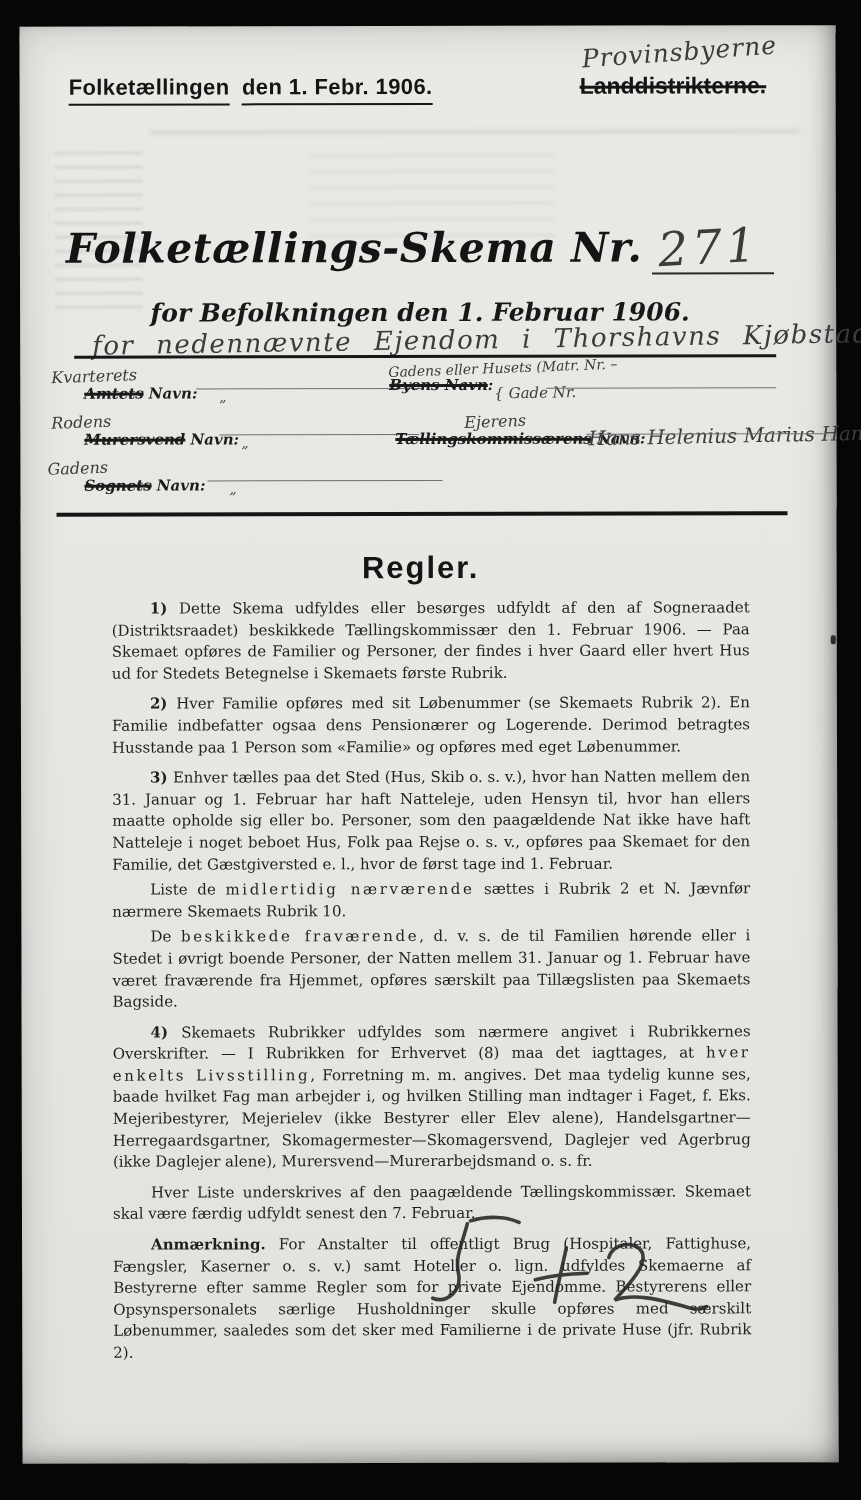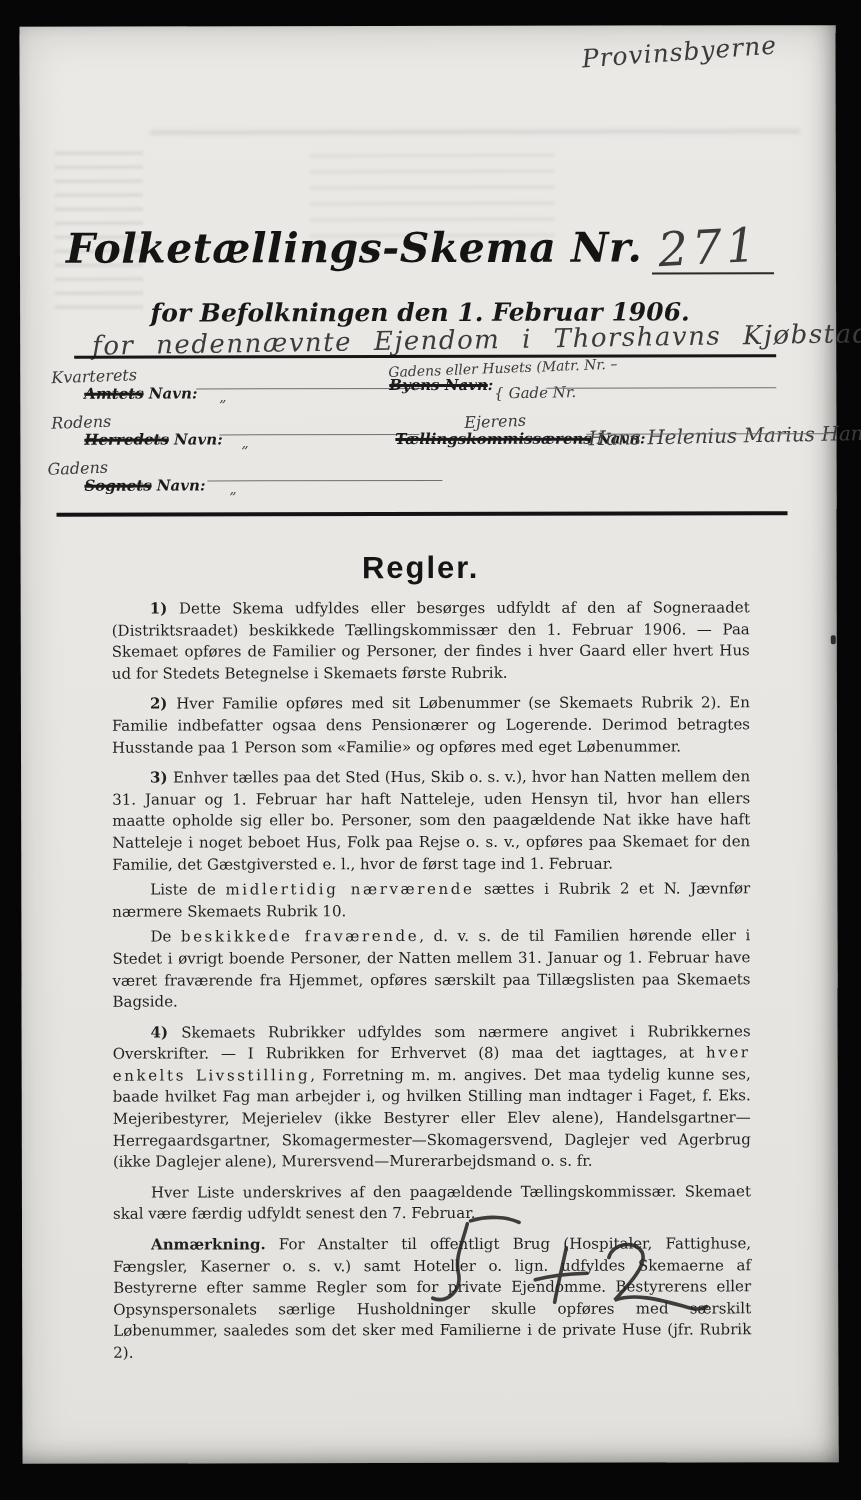--- a/index.html
+++ b/index.html
@@ -102,21 +102,23 @@
 </head>
 <body>
 
 <div class="paper">
 
   <div class="ghost-line"></div>
   <div class="ghost-col"></div>
   <div class="ghost-block"></div>
   <div class="speck"></div>
 
+  <div class="hdr-left"><span>Folketællingen</span><span class="gap"> </span><span>den 1. Febr. 1906.</span></div>
   <div class="hand hdr-right-hand">Provinsbyerne</div>
+  <div class="hdr-right">Landdistrikterne.</div>
 
   <div class="title-row">
     <span class="title-main">Folketællings-Skema Nr.</span>
     <span class="schema-no"><b class="hand">271</b></span>
   </div>
   <div class="subtitle">for Befolkningen den 1. Februar 1906.</div>
   <div class="hand dedication">for nedennævnte Ejendom i Thorshavns Kjøbstad</div>
   <div class="rule1"></div>
 
   <div class="field" style="left:31px;top:340px;">
@@ -128,21 +130,21 @@
 
   <div class="field" style="left:366px;top:334px;">
     <div class="hand above" style="left:2px;top:0;font-size:14px;">Gadens eller Husets (Matr. Nr. –</div>
     <div class="flabel" style="position:absolute;left:3px;top:16px;"><span class="struck">Byens Navn</span><span>:</span></div>
     <div class="fvalue hand small" style="left:108px;top:24px;">{ Gade Nr.</div>
     <div class="fline" style="left:160px;top:28px;width:230px;"></div>
   </div>
 
   <div class="field" style="left:31px;top:386px;">
     <div class="hand above" style="left:0;top:0;">Rodens</div>
-    <div class="flabel" style="position:absolute;left:33px;top:18px;"><span class="struck">Herredets</span><span> Navn:</span></div>
+    <div class="flabel" style="position:absolute;left:33px;top:18px;"><span class="struck">Murersvend</span><span> Navn:</span></div>
     <div class="fline" style="left:168px;top:22px;width:200px;"></div>
     <div class="ditto hand" style="left:190px;top:22px;">„</div>
   </div>
 
   <div class="field" style="left:366px;top:386px;">
     <div class="hand above" style="left:78px;top:0;">Ejerens</div>
     <div class="flabel" style="position:absolute;left:9px;top:18px;"><span class="struck">Tællingskommissærens</span><span> Navn:</span></div>
     <div class="fvalue hand" style="left:202px;top:12px;">Hans Helenius Marius Hansen</div>
     <div class="fline" style="left:200px;top:22px;width:242px;"></div>
   </div>

